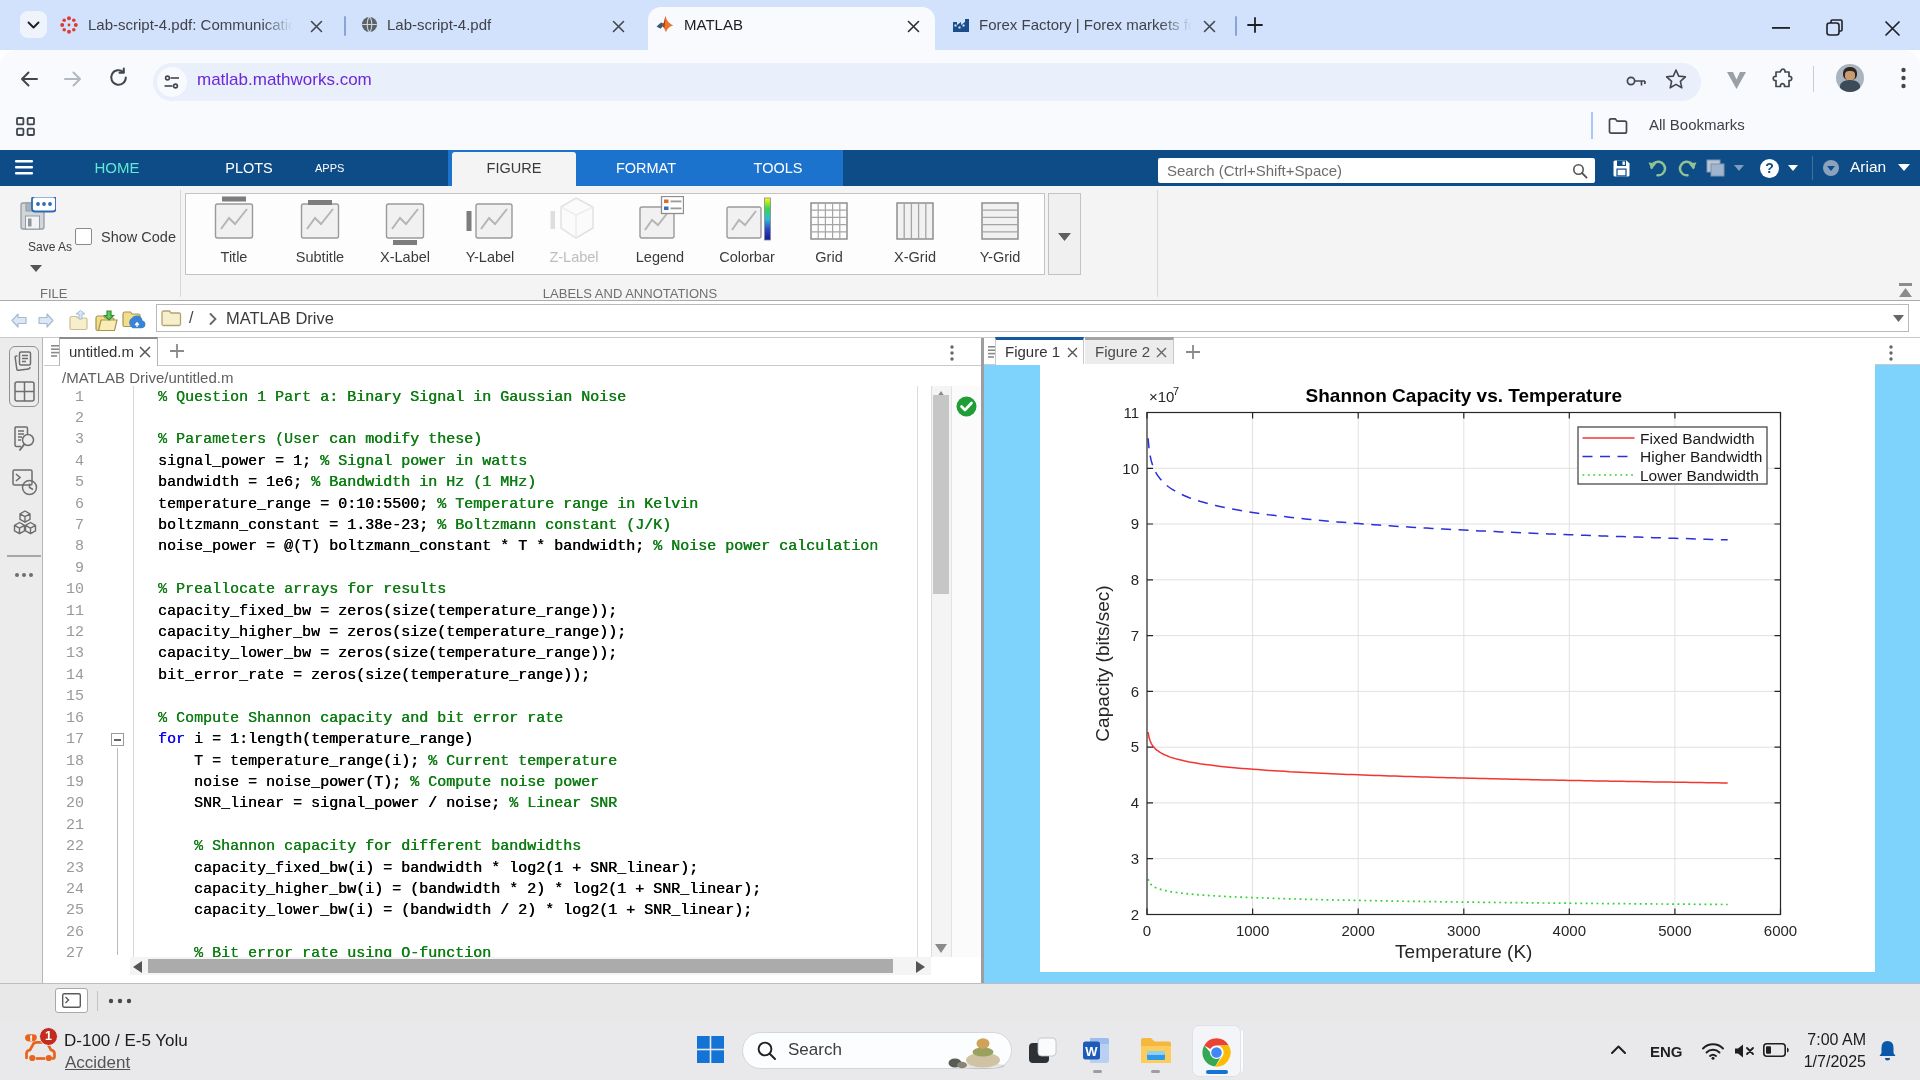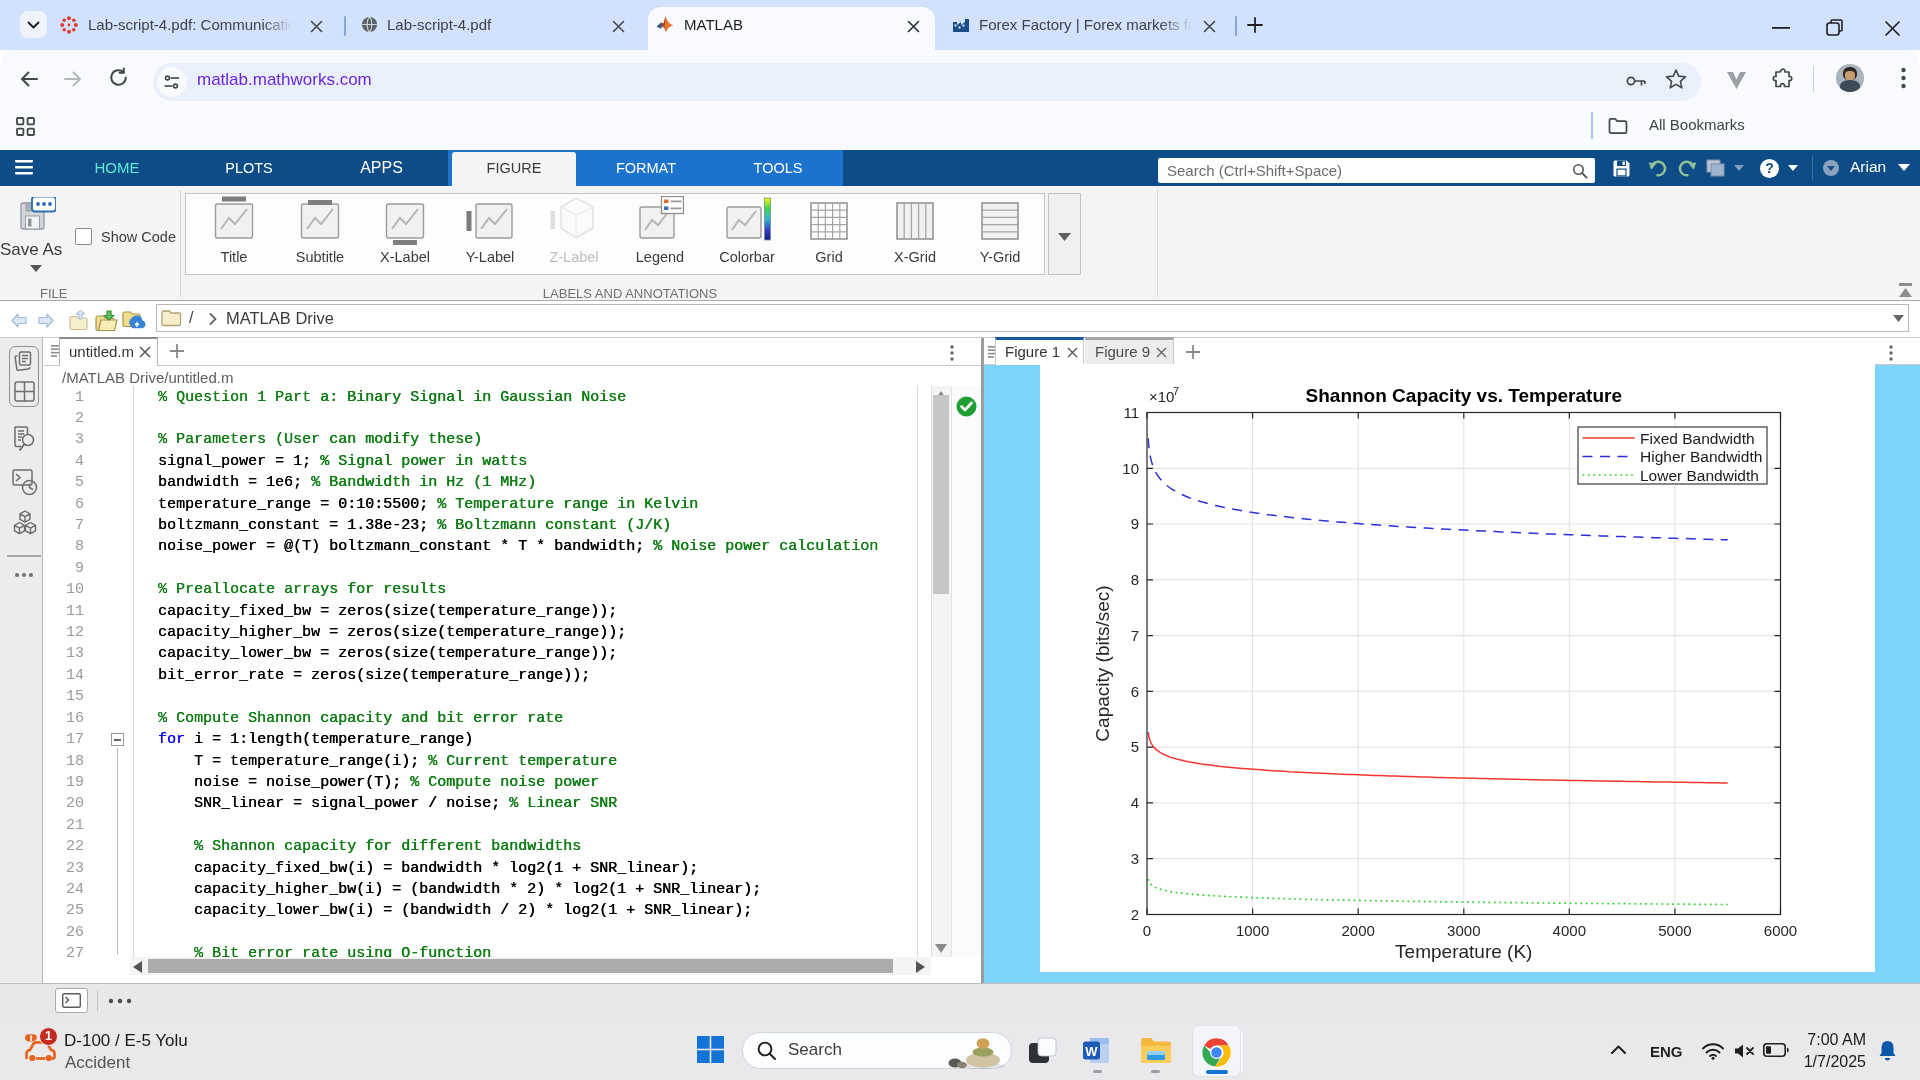--- a/index.html
+++ b/index.html
@@ -164,21 +164,21 @@
 
   <svg class="abs" style="left:15px;top:10px;" width="18" height="15" viewBox="0 0 18 15">
       <g fill="#fff">
         <rect y="0" width="18" height="2.4" rx="1"></rect>
         <rect y="6" width="18" height="2.4" rx="1"></rect>
         <rect y="12" width="18" height="2.4" rx="1"></rect>
       </g>
     </svg>
   <div class="abs" style="left:51px;top:0;width:132px;height:36px;line-height:36px;text-align:center;font-size:15px;color:#5eead4;">HOME</div>
   <div class="abs" style="left:183px;top:0;width:132px;height:36px;line-height:36px;text-align:center;font-size:14.5px;color:#fff;">PLOTS</div>
-  <div class="abs" style="left:315px;top:0;width:133px;height:36px;line-height:36px;text-align:center;font-size:16px;color:#fff;">APPS</div>
+  <div class="abs" style="left:315px;top:0;width:133px;height:36px;line-height:36px;font-size:11px;color:#fff;">APPS</div>
   <div class="abs" style="left:452px;top:0;width:124px;height:36px;line-height:37px;text-align:center;font-size:14.5px;color:#3a3a3a;">FIGURE</div>
   <div class="abs" style="left:580px;top:0;width:132px;height:36px;line-height:36px;text-align:center;font-size:14.5px;color:#fff;">FORMAT</div>
   <div class="abs" style="left:712px;top:0;width:132px;height:36px;line-height:36px;text-align:center;font-size:14.5px;color:#fff;">TOOLS</div>
 
   <div class="abs" style="left:1158px;top:8px;width:437px;height:25px;background:#fff;border-radius:2px;"></div>
   <div class="abs" style="left:1167px;top:12px;font-size:15px;color:#6d6d6d;">Search (Ctrl+Shift+Space)</div>
   <svg class="abs" style="left:1572px;top:13px;" width="16" height="16" viewBox="0 0 16 16">
       <circle cx="6.5" cy="6.5" r="4.7" fill="none" stroke="#555" stroke-width="1.6"></circle>
       <path d="M10 10 L14.6 14.6" stroke="#555" stroke-width="1.8" stroke-linecap="round"></path>
     </svg>
@@ -231,21 +231,21 @@
     <path d="M2 8 Q2 6 4 6 L20 6 L25 11 L25 30 Q25 32 23 32 L4 32 Q2 32 2 30 Z" fill="#d2d6da" stroke="#959ca4" stroke-width="1.3"></path>
     <rect x="7" y="6" width="13" height="8" fill="#aab1b8" stroke="#959ca4" stroke-width="1"></rect>
     <rect x="15.5" y="7.2" width="3.2" height="5.4" fill="#e8eaec"></rect>
     <rect x="6.5" y="19" width="14" height="13" fill="#f2f3f4" stroke="#959ca4" stroke-width="1"></rect>
     <rect x="9" y="21.5" width="3.5" height="8" fill="#8d959d"></rect>
     <rect x="13" y="-0.5" width="24" height="15" rx="3" fill="#fff" stroke="#2c6cb5" stroke-width="1.8"></rect>
     <circle cx="19" cy="7" r="1.9" fill="#2c6cb5"></circle>
       <circle cx="25" cy="7" r="1.9" fill="#2c6cb5"></circle>
       <circle cx="31" cy="7" r="1.9" fill="#2c6cb5"></circle>
   </svg>
-  <div class="abs" style="left:0px;top:54px;width:72px;text-align:left;font-size:17px;color:#3b3b3b;">Save As</div>
+  <div class="abs" style="left:0px;top:54px;width:72px;text-align:right;font-size:12px;color:#3b3b3b;">Save As</div>
   <svg class="abs" style="left:30px;top:79px;" width="12" height="8" viewBox="0 0 12 8">
       <path d="M0 0 L6 7 L12 0 Z" fill="#555"></path>
     </svg>
 
   <div class="abs" style="left:75px;top:42px;width:17px;height:17px;background:#fff;border:1.5px solid #8a8a8a;border-radius:2px;"></div>
   <div class="abs" style="left:101px;top:43px;font-size:14.5px;color:#3b3b3b;">Show Code</div>
 
   <div class="abs" style="left:180px;top:4px;width:1px;height:107px;background:#d8d8d8;"></div>
   <div class="abs" style="left:1157px;top:4px;width:1px;height:107px;background:#d8d8d8;"></div>
 
@@ -568,21 +568,21 @@
           <rect x="0" y="6.8" width="9" height="1.6"></rect>
           <rect x="0" y="10.2" width="6" height="1.6"></rect>
         </g>
       </svg>
   <div class="abs" style="left:11px;top:-1.5px;width:89px;height:28px;background:#fff;border-top:3px solid #155a9e;border-left:1px solid #c9c9c9;border-right:1px solid #c9c9c9;"></div>
   <div class="abs" style="left:21px;top:5px;font-size:15px;color:#333;">Figure 1</div>
   <svg class="abs" style="left:83px;top:9px;" width="11" height="11" viewBox="0 0 11 11">
         <path d="M1 1 L10 10 M10 1 L1 10" stroke="#555" stroke-width="1.4"></path>
       </svg>
   <div class="abs" style="left:101px;top:-1.5px;width:89px;height:28px;background:#ececec;border-top:3px solid #a3a3a3;border-right:1px solid #c9c9c9;"></div>
-  <div class="abs" style="left:111px;top:5px;font-size:15px;color:#4c4c4c;">Figure 9</div>
+  <div class="abs" style="left:111px;top:5px;font-size:15px;color:#4c4c4c;">Figure 2</div>
   <svg class="abs" style="left:172px;top:9px;" width="11" height="11" viewBox="0 0 11 11">
         <path d="M1 1 L10 10 M10 1 L1 10" stroke="#666" stroke-width="1.4"></path>
       </svg>
   <svg class="abs" style="left:202px;top:7px;" width="14" height="14" viewBox="0 0 14 14">
         <path d="M7 0 L7 14 M0 7 L14 7" stroke="#8a8a8a" stroke-width="1.8"></path>
       </svg>
   <svg class="abs" style="left:905px;top:7px;" width="4" height="16" viewBox="0 0 4 16">
         <g fill="#666">
           <circle cx="2" cy="2" r="1.7"></circle>
           <circle cx="2" cy="8" r="1.7"></circle>
@@ -667,21 +667,21 @@
     <path d="M13.8 26.5 L23.3 26.5" stroke="#e8641c" stroke-width="2.7"></path>
     <circle cx="10.3" cy="26" r="3.1" fill="#e8641c"></circle>
       <circle cx="26.8" cy="26" r="3.1" fill="#e8641c"></circle>
     <path d="M7.5 9.5 Q3 9.5 3 5.8 Q3 2.2 6.8 2.2 L11.5 2.2 Q14.8 2.2 14.8 5.3 Q14.8 8.3 12 9.2 Z" fill="#e8641c"></path>
     <rect x="8.2" y="3.4" width="1.9" height="3.4" fill="#fff"></rect>
       <circle cx="9.15" cy="8" r="1" fill="#fff"></circle>
   </svg>
   <div class="abs" style="left:39px;top:5px;width:19px;height:19px;background:#c42b1f;border-radius:50%;border:1.5px solid #e9eaee;"></div>
   <div class="abs" style="left:39px;top:6.5px;width:19px;text-align:center;font-size:12.5px;font-weight:bold;color:#fff;">1</div>
   <div class="abs" style="left:64px;top:9px;font-size:17px;color:#1b1b1b;">D-100 / E-5 Yolu</div>
-  <div class="abs" style="left:65px;top:31px;font-size:17px;color:#545454;">Accident</div>
+  <div class="abs" style="left:65px;top:31px;font-size:17px;color:#545454;text-decoration:underline;">Accident</div>
 
   <svg class="abs" style="left:697px;top:14px;" width="27" height="27" viewBox="0 0 27 27">
       <g fill="#1374d6">
         <rect x="0" y="0" width="12.7" height="12.7"></rect>
         <rect x="14.3" y="0" width="12.7" height="12.7"></rect>
         <rect x="0" y="14.3" width="12.7" height="12.7"></rect>
         <rect x="14.3" y="14.3" width="12.7" height="12.7"></rect>
       </g>
     </svg>
 

